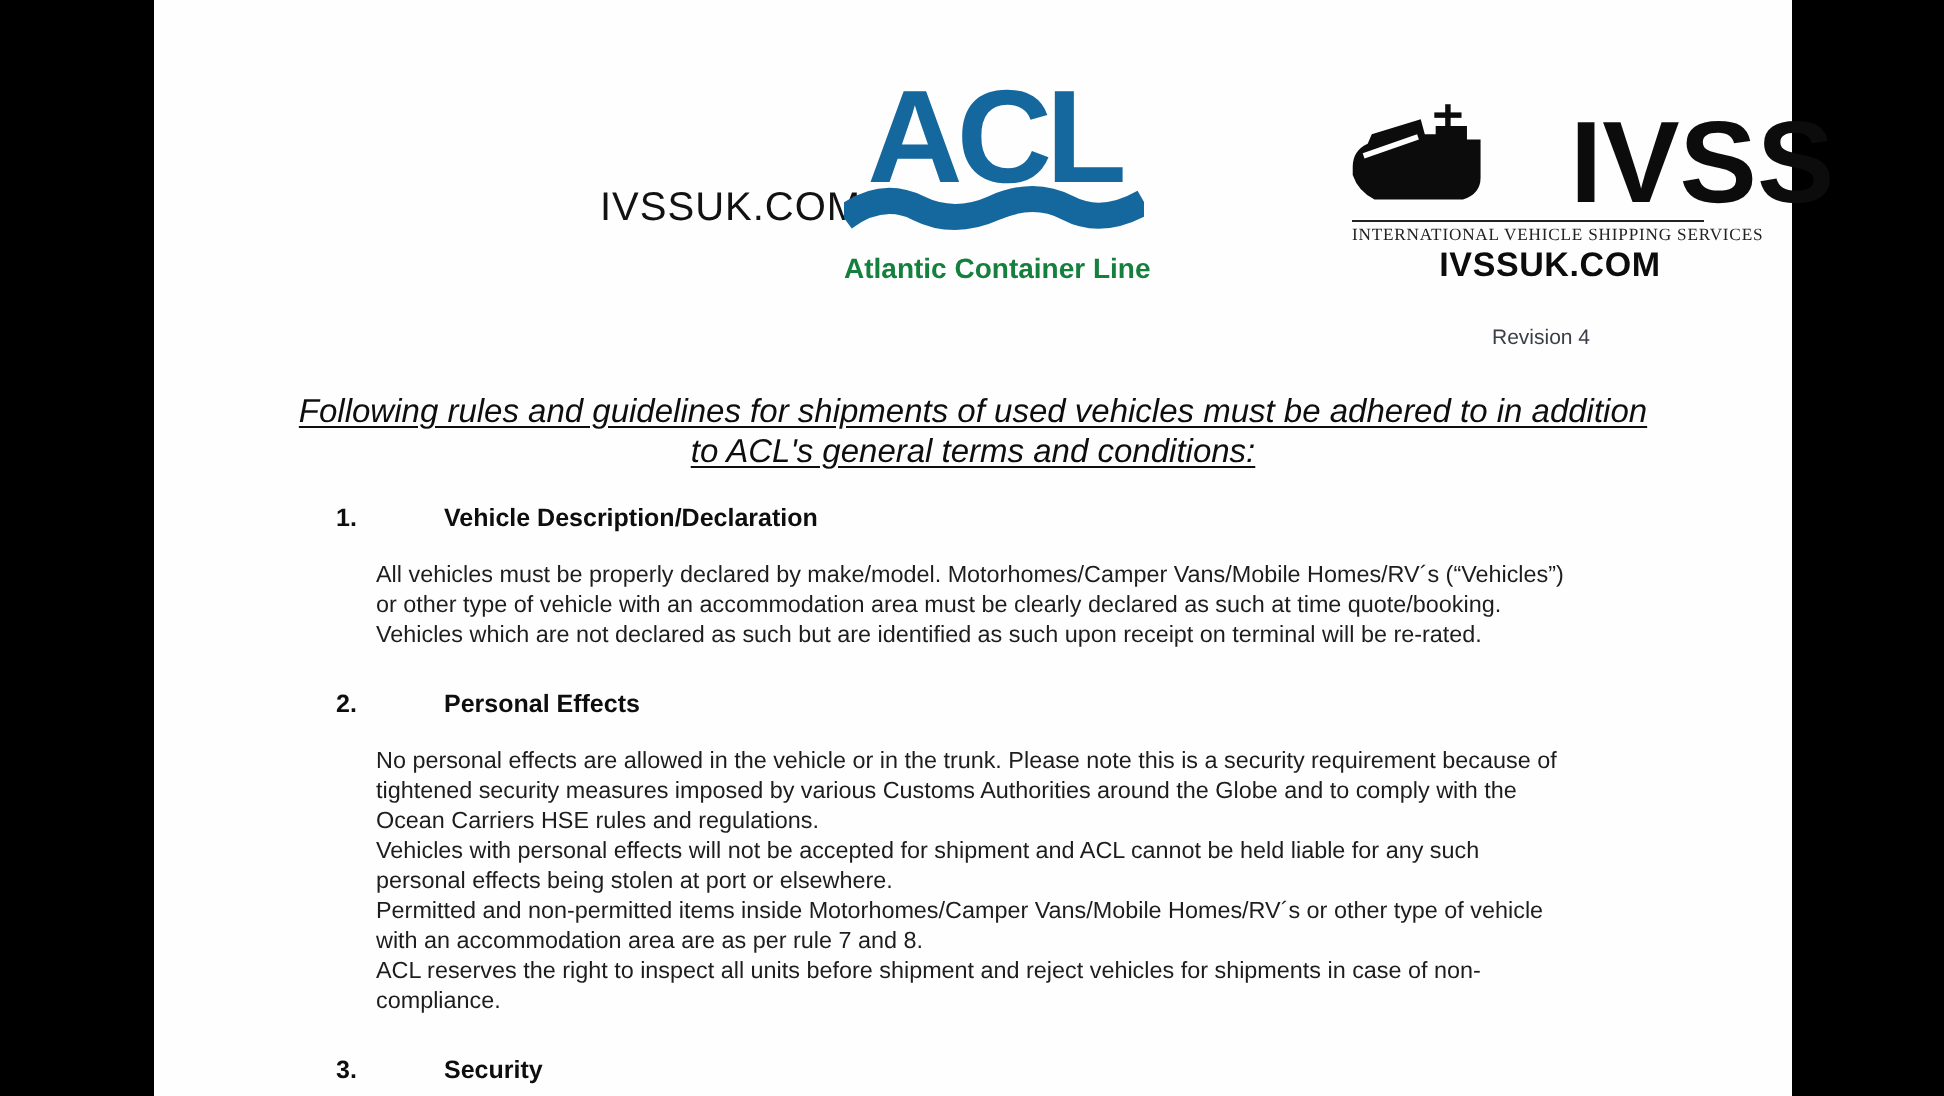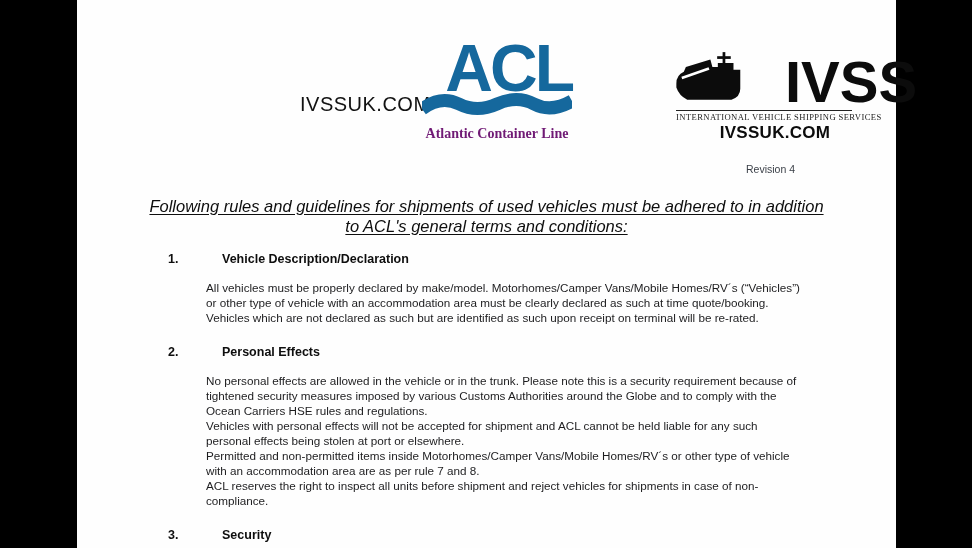--- a/index.html
+++ b/index.html
@@ -13,26 +13,26 @@
 
   
   .site-left {
     position: absolute; left: 223px; top: 93px;
     font-size: 20px; color: #121212; letter-spacing: 0.5px;
   }
 
   .acl-logo { position: absolute; left: 345px; top: 38px; width: 150px; text-align: center; }
   .acl-text {
     font-size: 66px; font-weight: bold; letter-spacing: -3px;
-    color: #15689D; line-height: 60px; display: block; text-align: right;
+    color: #15689D; line-height: 60px; display: block;
   }
   .acl-wave { display: block; margin-top: -6px; }
   .acl-tagline {
     display: block; margin-top: 4px; font-size: 14px; font-weight: bold;
-    color: #701a75; white-space: nowrap; font-family: Liberation Serif, serif;
+    color: #15803d; white-space: nowrap;
   }
 
   .ivss-logo { position: absolute; left: 598px; top: 52px; width: 200px; }
   .ivss-row { display: flex; align-items: flex-end; gap: 44px; }
   .ship-icon { width: 68px; height: 56px; flex: 0 0 auto; }
   .ivss-text {
     font-size: 58px; font-weight: bold; letter-spacing: 0px;
     color: #0c0c0c; line-height: 52px; margin-left: -2px;
   }
   .ivss-subtitle {
@@ -59,21 +59,21 @@
 
   
   .content { position: absolute; top: 251px; left: 91px; width: 716px; }
   .section { }
   .section-heading {
     display: flex; font-size: 12.5px; font-weight: bold; color: #0e0e0e;
     line-height: 16px; margin-bottom: 13px;
   }
   .section-number { width: 54px; flex: 0 0 auto; }
   .section-body {
-    margin-left: 38px; margin-bottom: 19px; width: 680px;
+    margin-left: 20px; margin-bottom: 19px; width: 680px;
     font-size: 11.7px; line-height: 15px; color: #1d1d1f;
     white-space: pre-line;
   }
   .section-body:empty { display: none; margin: 0; }
 </style>
 </head>
 <body>
 
 <div class="page">
 

